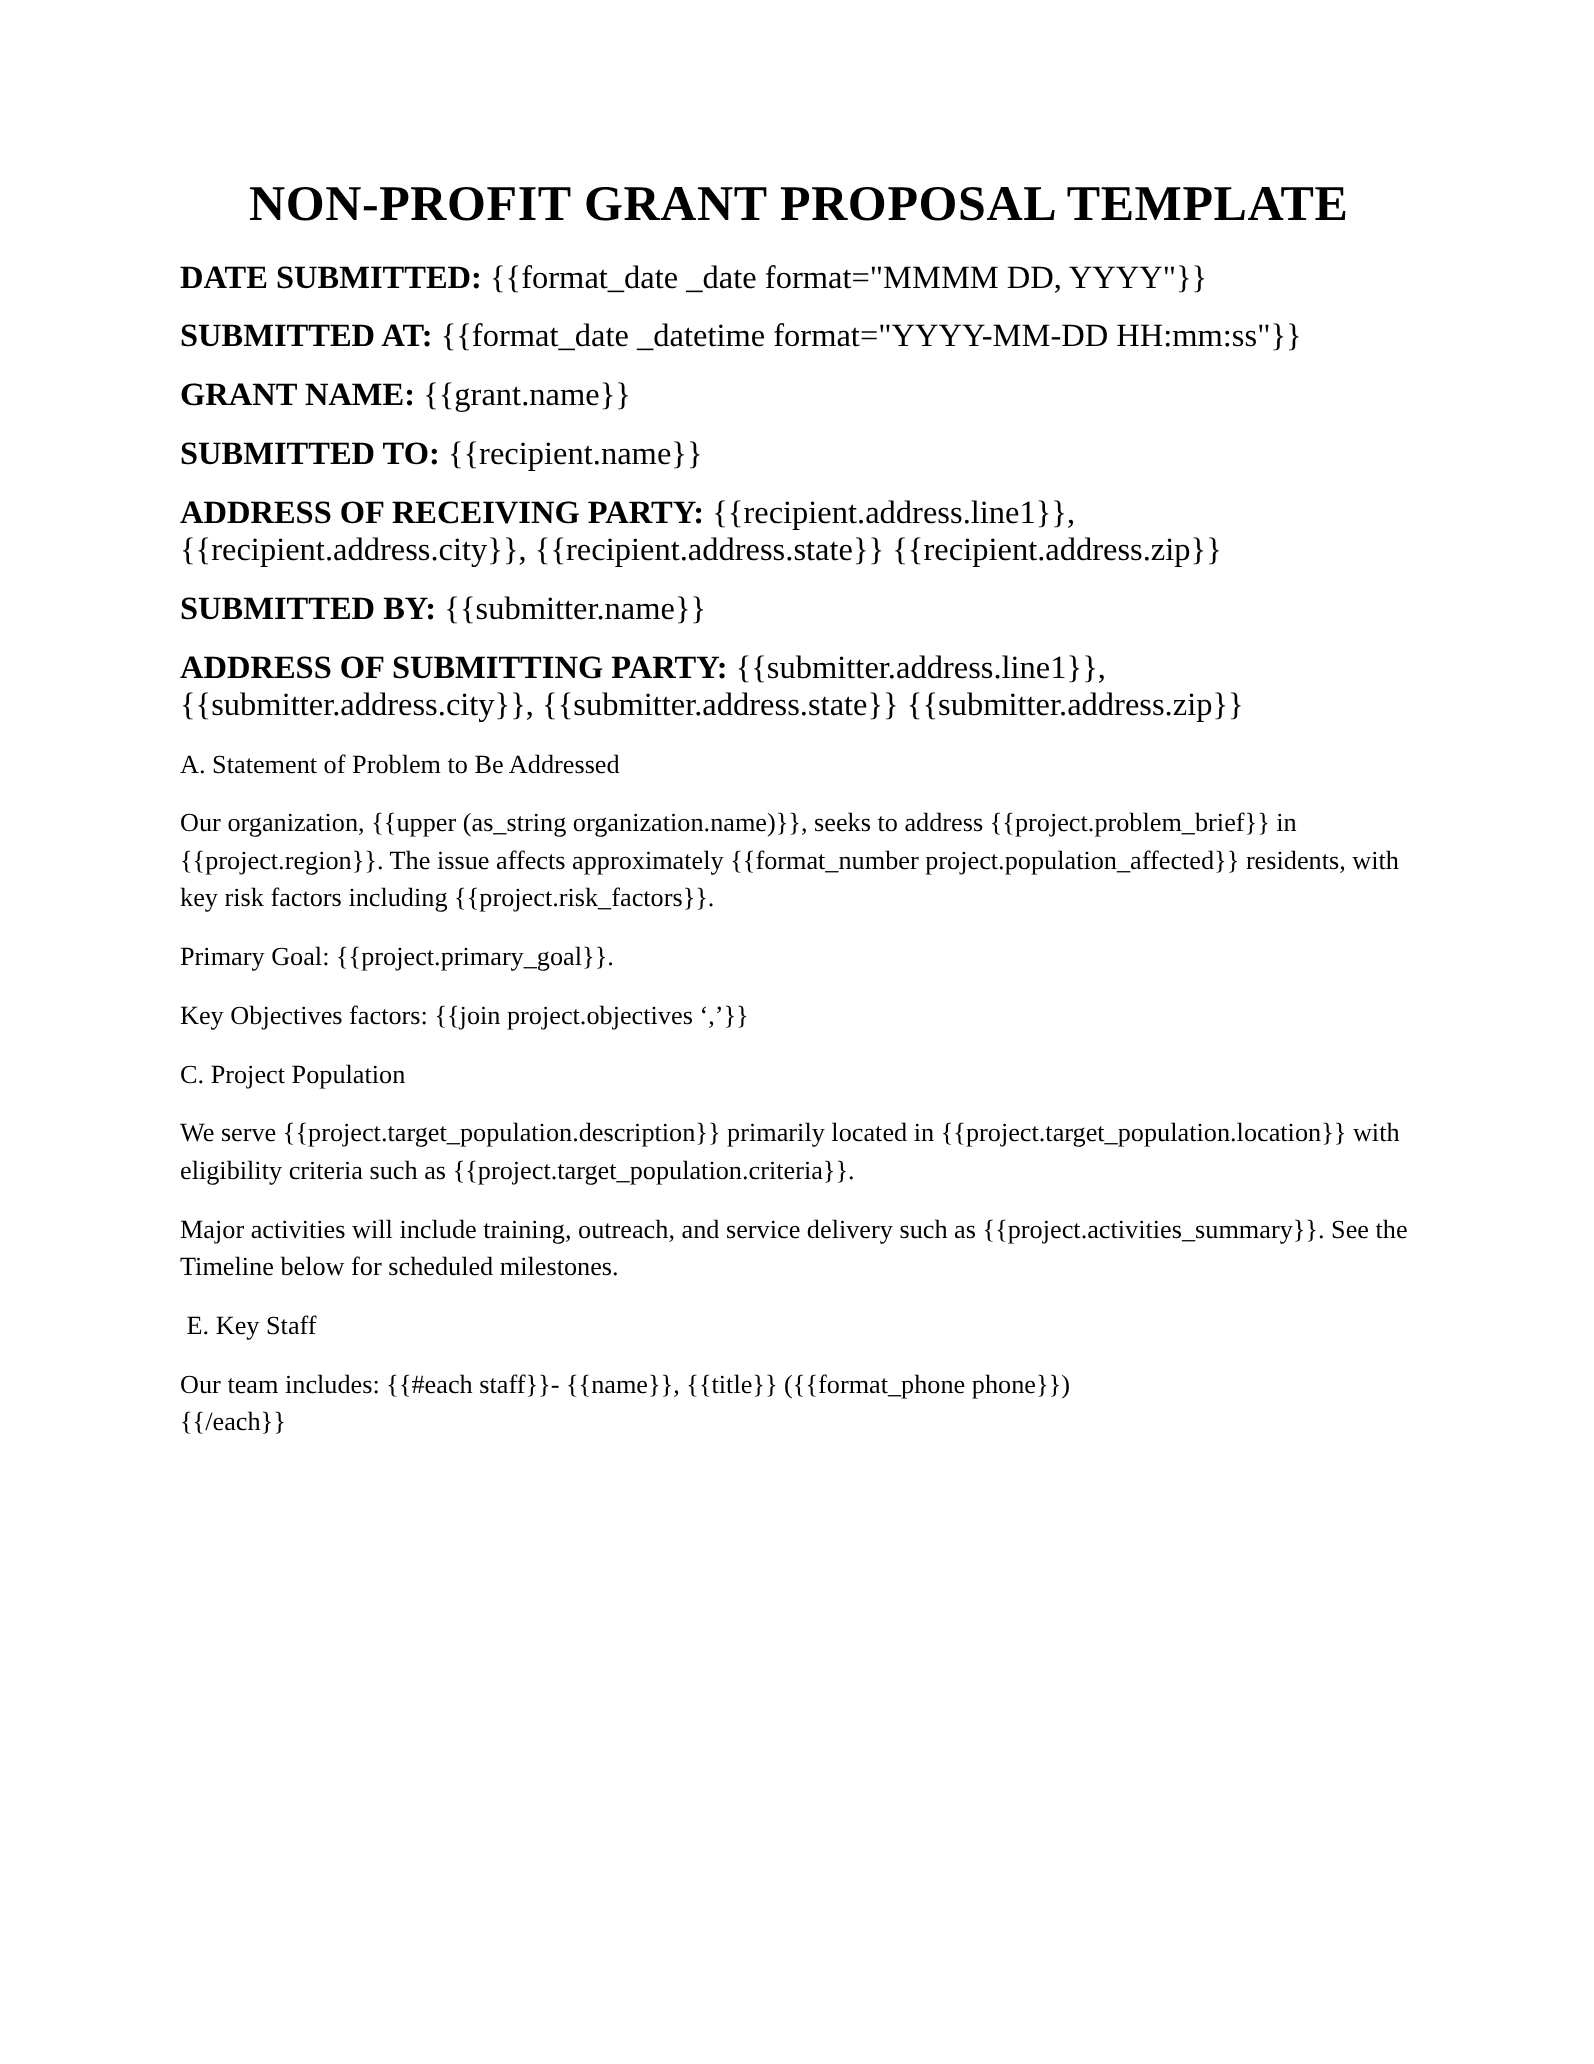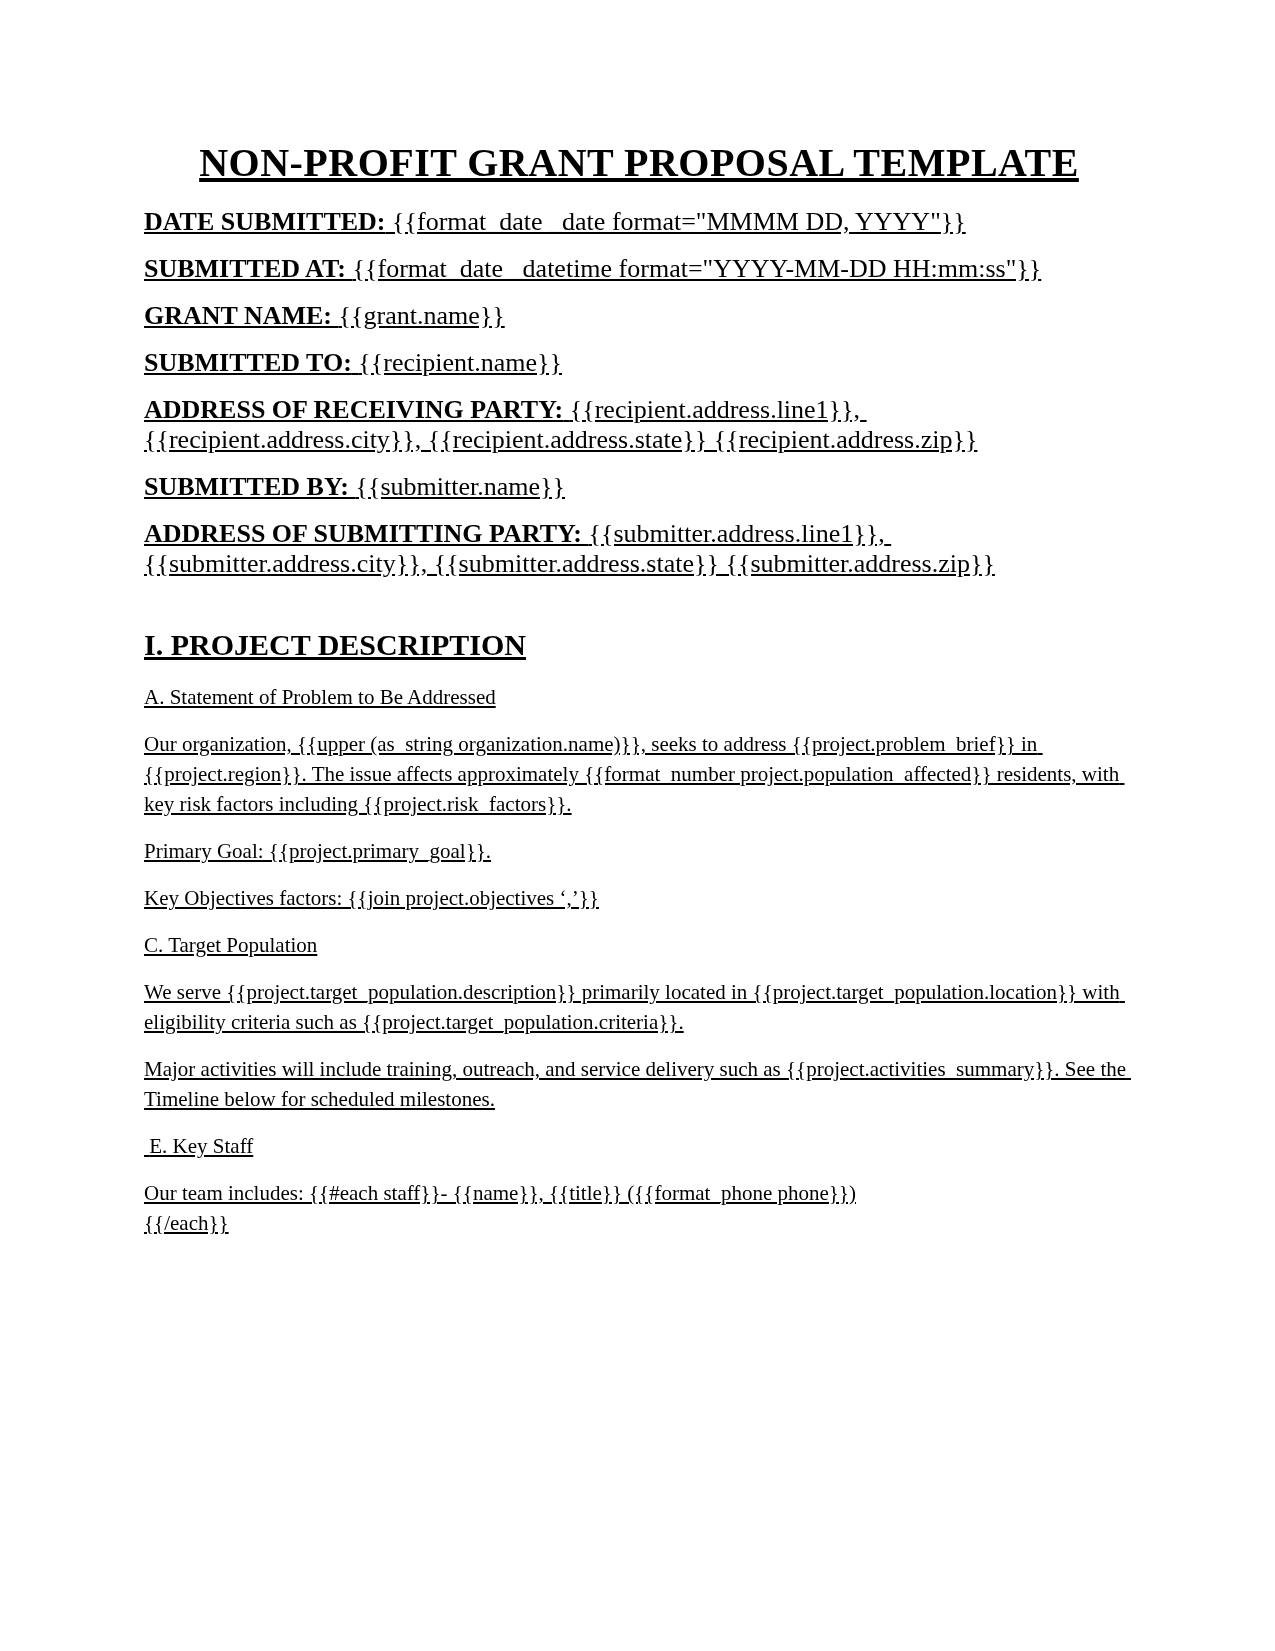--- a/index.html
+++ b/index.html
@@ -10,21 +10,20 @@
   .page {
     position: relative;
     width: 1275px;
     height: 1451px;
     box-sizing: border-box;
     margin: 0 auto;
     background: #ffffff;
     color: #000000;
     font-family: "Liberation Serif", "DejaVu Serif", serif;
     padding: 139px 141px 0 144px;
-    text-decoration: underline;
   }
   h1.doc-title {
     font-size: 40px;
     line-height: 47px;
     font-weight: bold;
     text-align: center;
     margin: 0 0 21px 0;
     letter-spacing: 0.5px;
     white-space: pre-wrap;
   }
@@ -68,32 +67,31 @@
   <p class="field"><strong>GRANT NAME:</strong> <span class="v">{{grant.name}}</span></p>
 
   <p class="field"><strong>SUBMITTED TO:</strong> <span class="v">{{recipient.name}}</span></p>
 
   <p class="field"><strong>ADDRESS OF RECEIVING PARTY:</strong> <span class="v">{{recipient.address.line1}}, {{recipient.address.city}}, {{recipient.address.state}} {{recipient.address.zip}}</span></p>
 
   <p class="field"><strong>SUBMITTED BY:</strong> <span class="v">{{submitter.name}}</span></p>
 
   <p class="field"><strong>ADDRESS OF SUBMITTING PARTY:</strong> <span class="v">{{submitter.address.line1}}, {{submitter.address.city}}, {{submitter.address.state}} {{submitter.address.zip}}</span></p>
 
-  <h2 class="sec-heading">I. PROJECT DESCRIPTION</h2>
 
   <p class="para">A. Statement of Problem to Be Addressed</p>
 
   <p class="para">Our organization, {{upper (as_string organization.name)}}, seeks to address {{project.problem_brief}} in {{project.region}}. The issue affects approximately {{format_number project.population_affected}} residents, with key risk factors including {{project.risk_factors}}.</p>
 
 
   <p class="para">Primary Goal: {{project.primary_goal}}.</p>
 
   <p class="para">Key Objectives factors: {{join project.objectives ‘,’}}</p>
 
-  <p class="para">C. Target Population</p>
+  <p class="para">C. Project Population</p>
 
   <p class="para">We serve {{project.target_population.description}} primarily located in {{project.target_population.location}} with eligibility criteria such as {{project.target_population.criteria}}.</p>
 
 
   <p class="para">Major activities will include training, outreach, and service delivery such as {{project.activities_summary}}. See the Timeline below for scheduled milestones.</p>
 
   <p class="para"> E. Key Staff</p>
 
   <p class="para">Our team includes: {{#each staff}}- {{name}}, {{title}} ({{format_phone phone}})
 {{/each}}</p>

